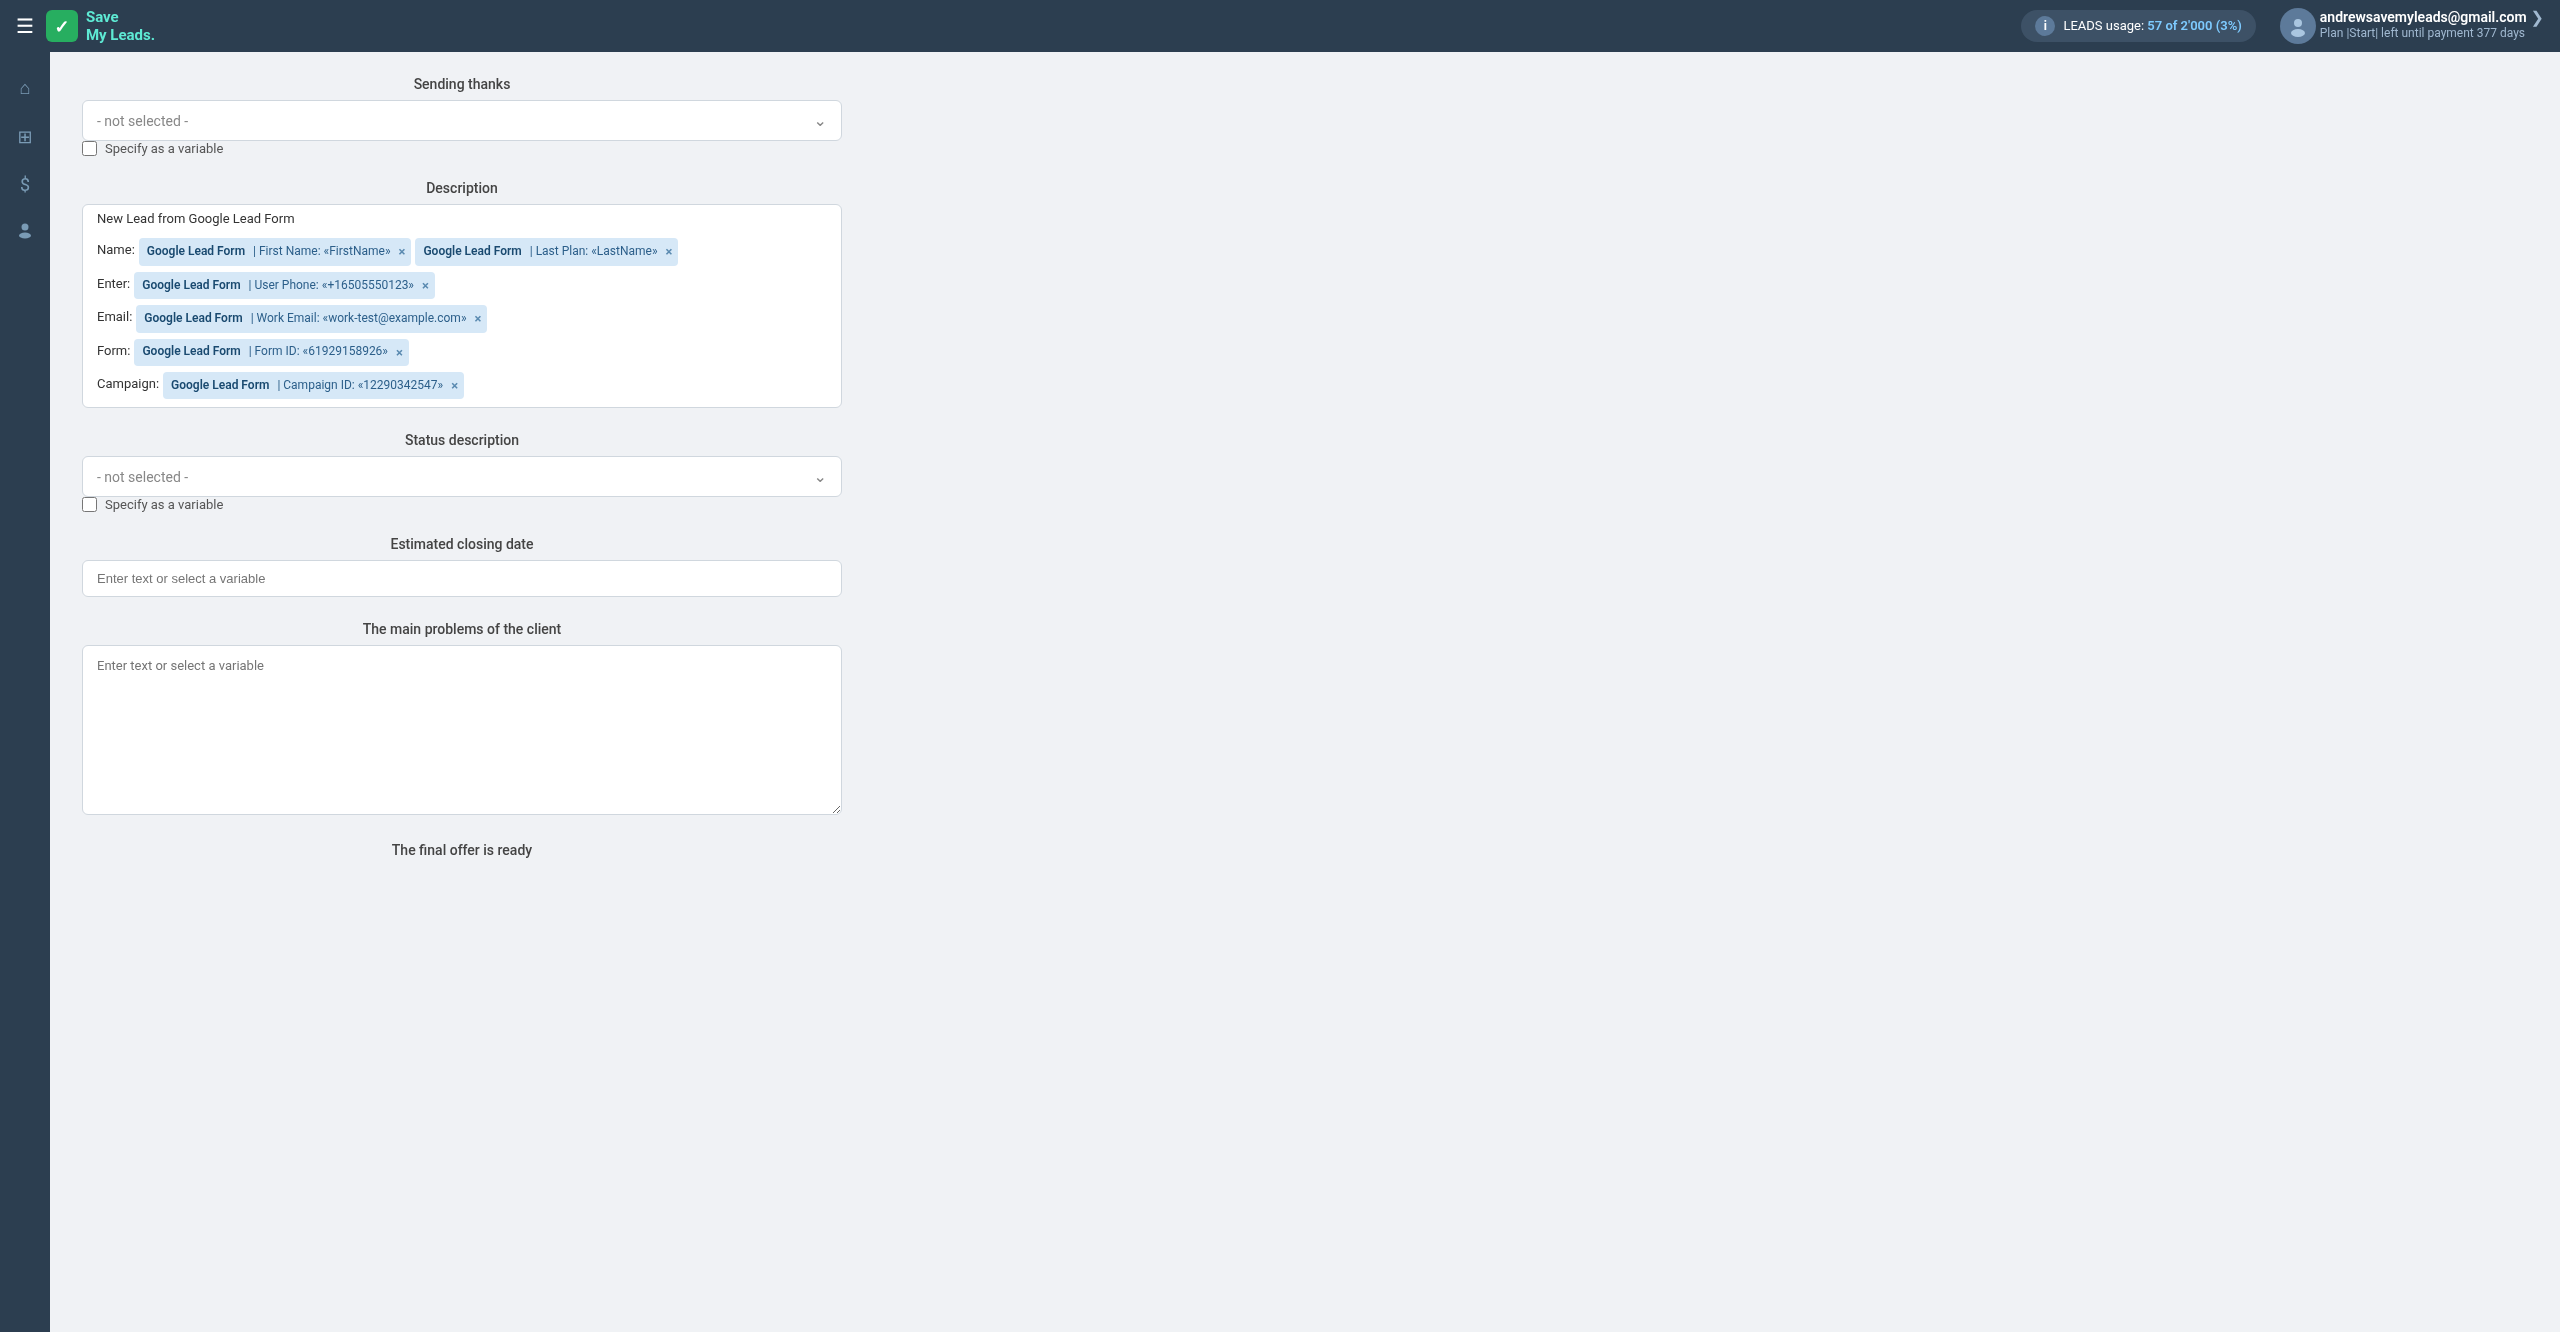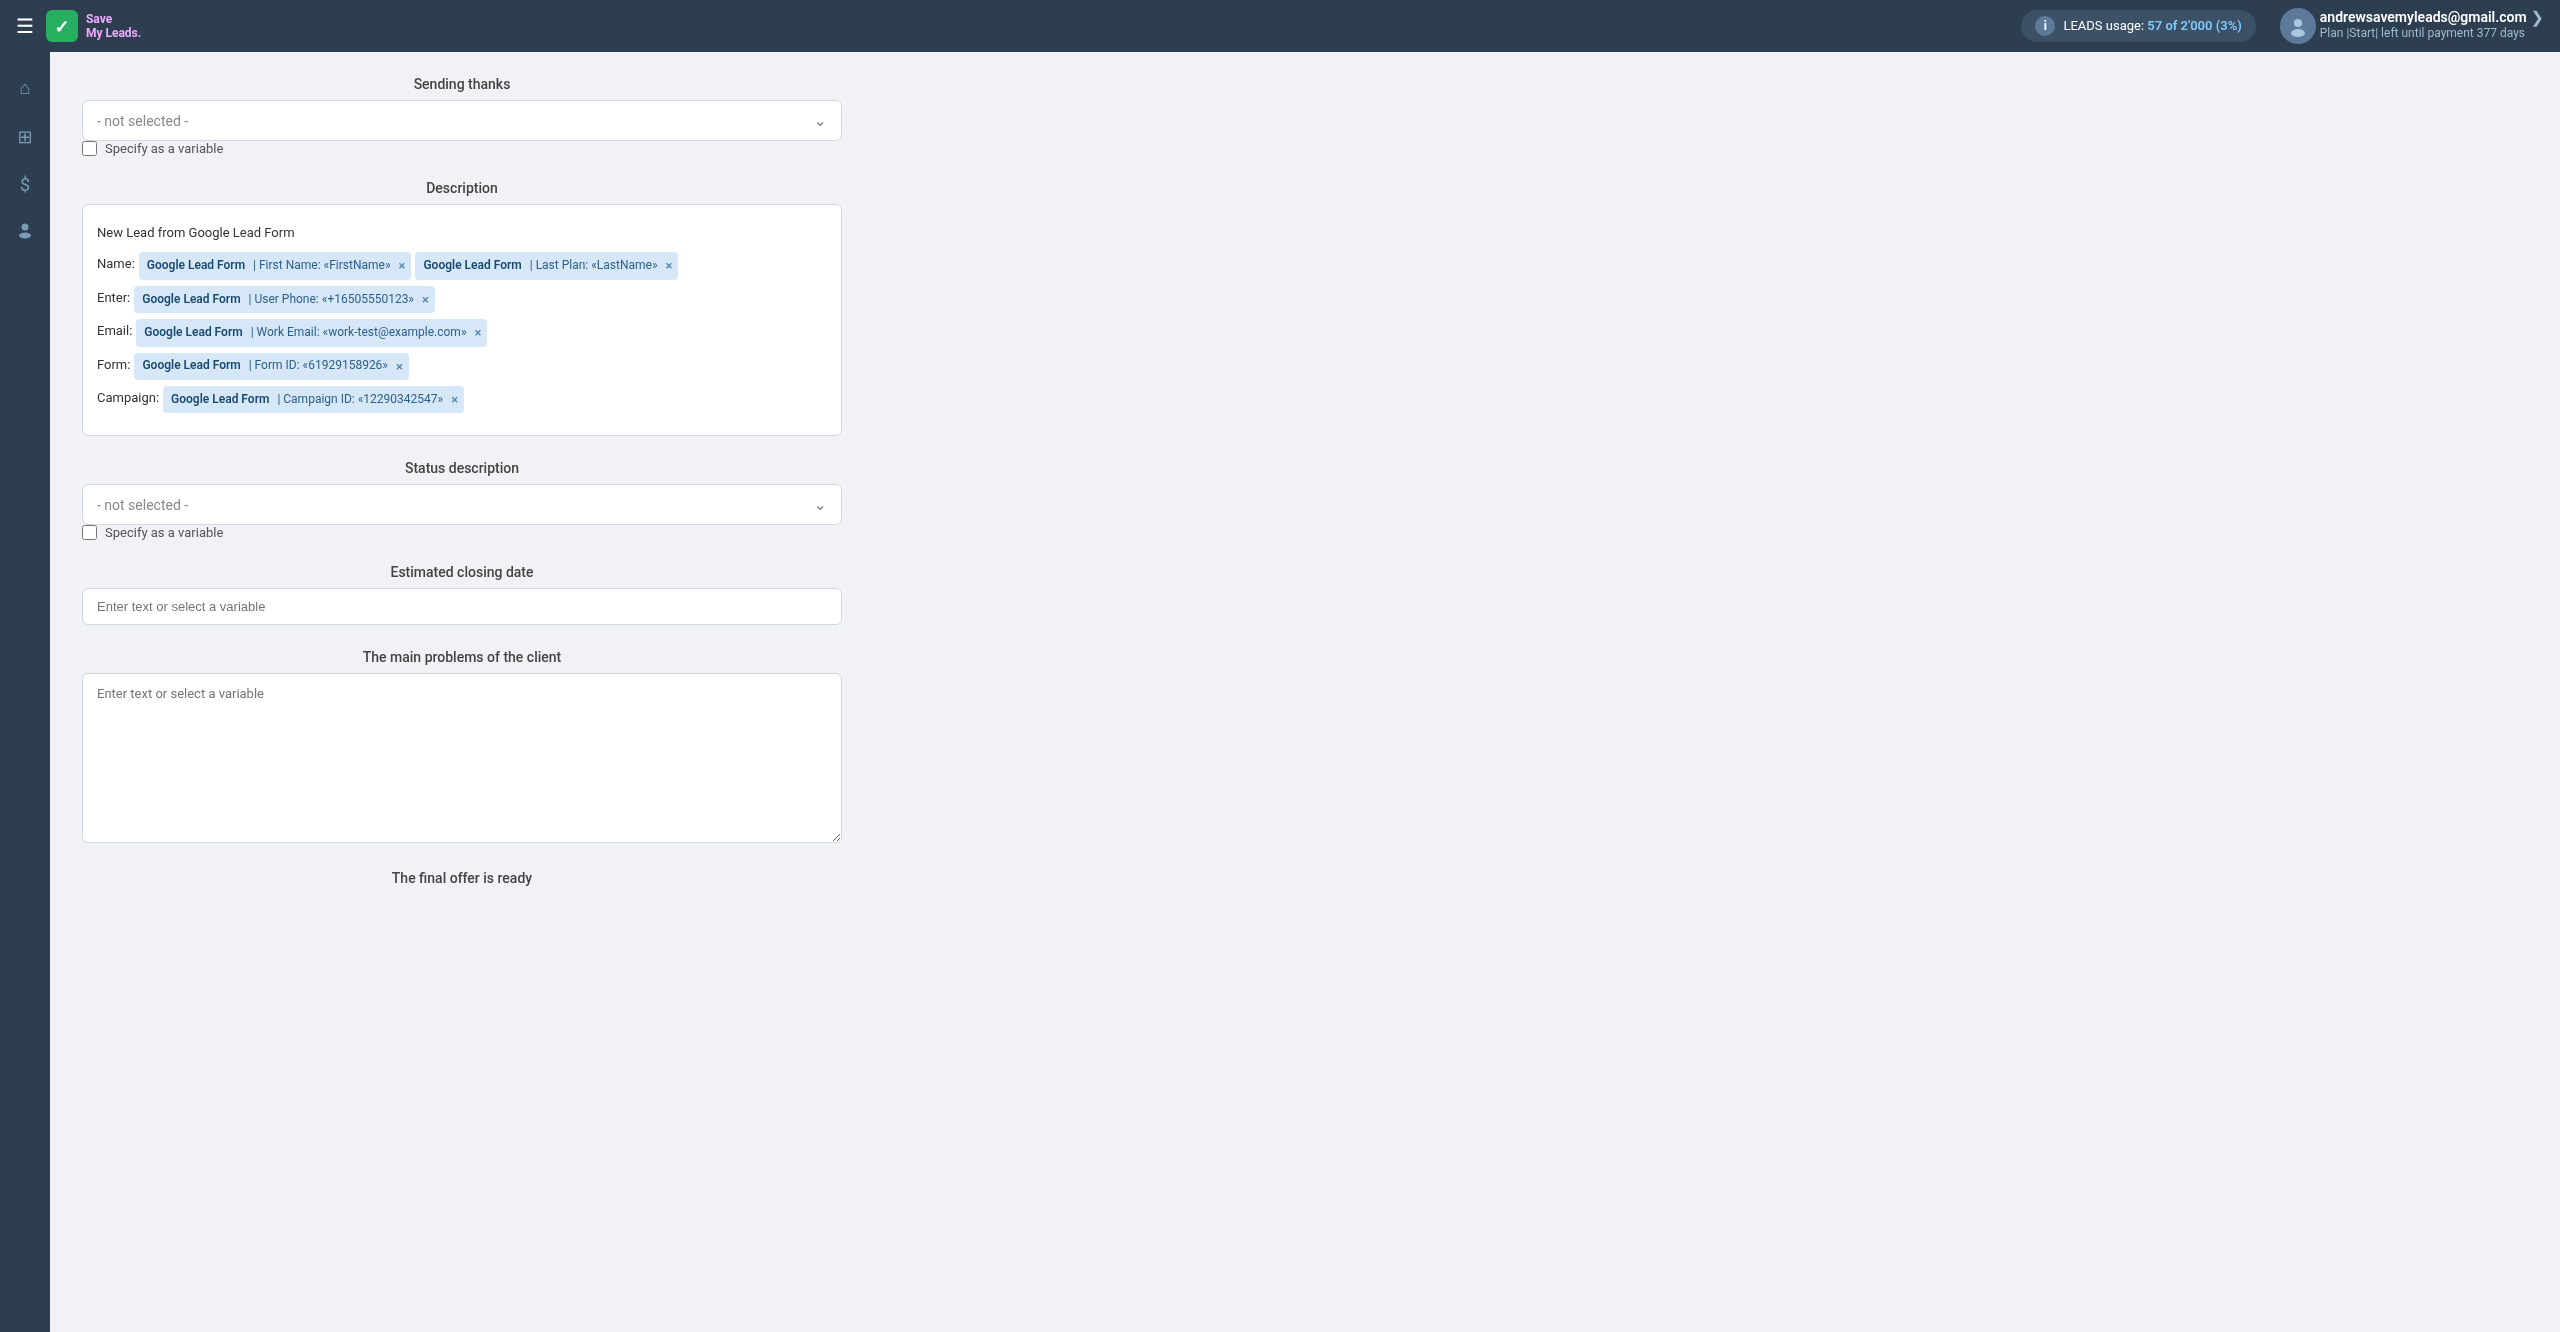--- a/index.html
+++ b/index.html
@@ -46,23 +46,23 @@
       display: flex;
       align-items: center;
       justify-content: center;
     }
     .logo-check {
       color: white;
       font-size: 18px;
       font-weight: bold;
     }
     .logo-text {
-      color: #f0abfc;
+      color: #5eead4;
       font-weight: 700;
-      font-size: 12px;
+      font-size: 15px;
       line-height: 1.2;
     }
     .top-bar-spacer { flex: 1; }
     .leads-usage-badge {
       background: #3d5166;
       border-radius: 20px;
       padding: 6px 14px;
       color: #fff;
       display: flex;
       align-items: center;
@@ -181,21 +181,21 @@
       width: 15px;
       height: 15px;
       cursor: pointer;
     }
     .checkbox-label { font-size: 13px; color: #555; }
     
     .description-box {
       background: #fff;
       border: 1px solid #d0d7de;
       border-radius: 6px;
-      padding: 16px 14px;
+      padding: 2px 14px;
       min-height: 160px;
       font-size: 13px;
       line-height: 1.8;
     }
     .desc-line {
       display: flex;
       align-items: flex-start;
       flex-wrap: wrap;
       gap: 4px;
       margin-bottom: 6px;

